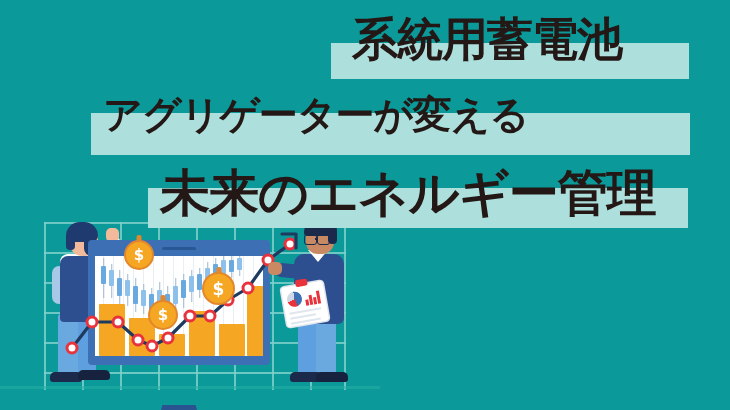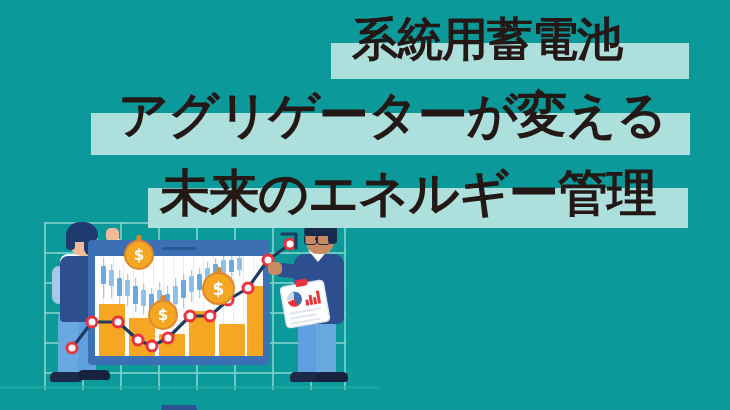--- a/index.html
+++ b/index.html
@@ -357,20 +357,20 @@
     </div>
 
   </div>
 
   <div>
 
     <div class="hl-band" style="left:331px; top:43px; width:358px; height:36px;"></div>
     <div class="hl-text" style="position:absolute; left:352px; top:13px; font-size:46px; line-height:52px;">系統用蓄電池</div>
 
     <div class="hl-band" style="left:91px; top:113px; width:599px; height:42px;"></div>
-    <div class="hl-text" style="position:absolute; left:118px; top:86px; font-size:50px; line-height:58px;">アグリゲーターが変える</div>
+    <div class="hl-text" style="position:absolute; left:103px; top:86px; font-size:39px; line-height:58px;">アグリゲーターが変える</div>
 
     <div class="hl-band" style="left:148px; top:188px; width:540px; height:40px;"></div>
     <div class="hl-text" style="position:absolute; left:160px; top:165px; font-size:50px; line-height:56px;">未来のエネルギー管理</div>
 
   </div>
 
 </div>
 
 </body></html>

